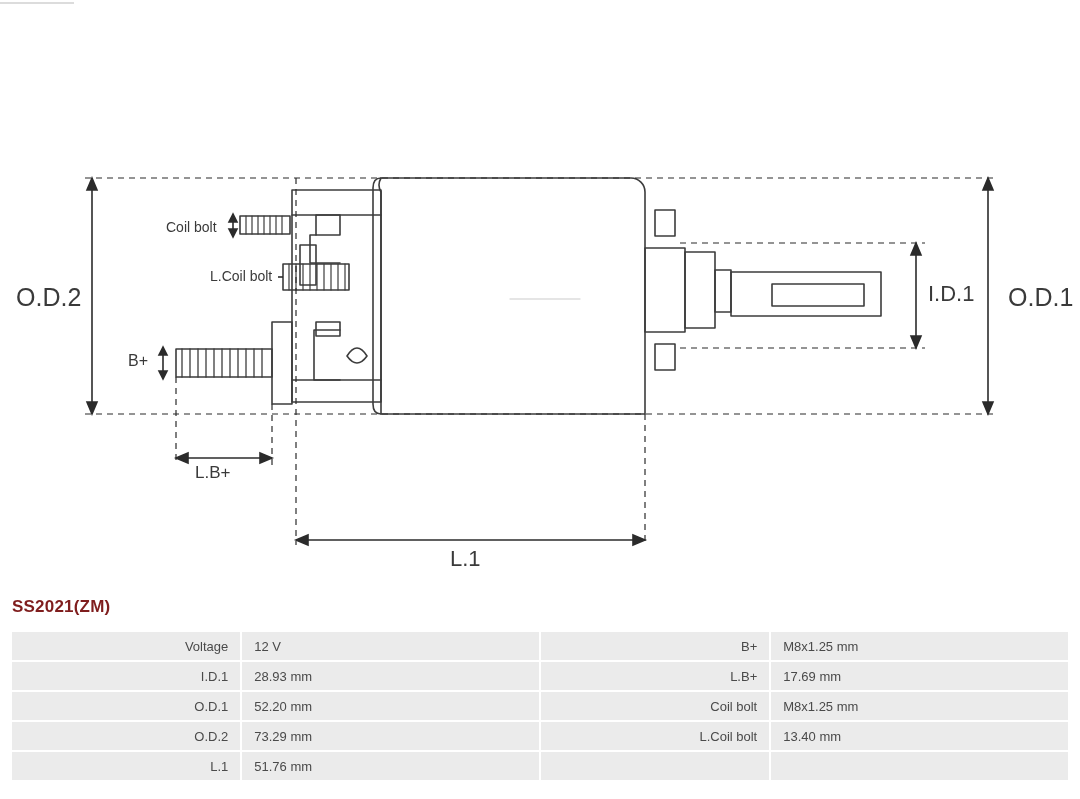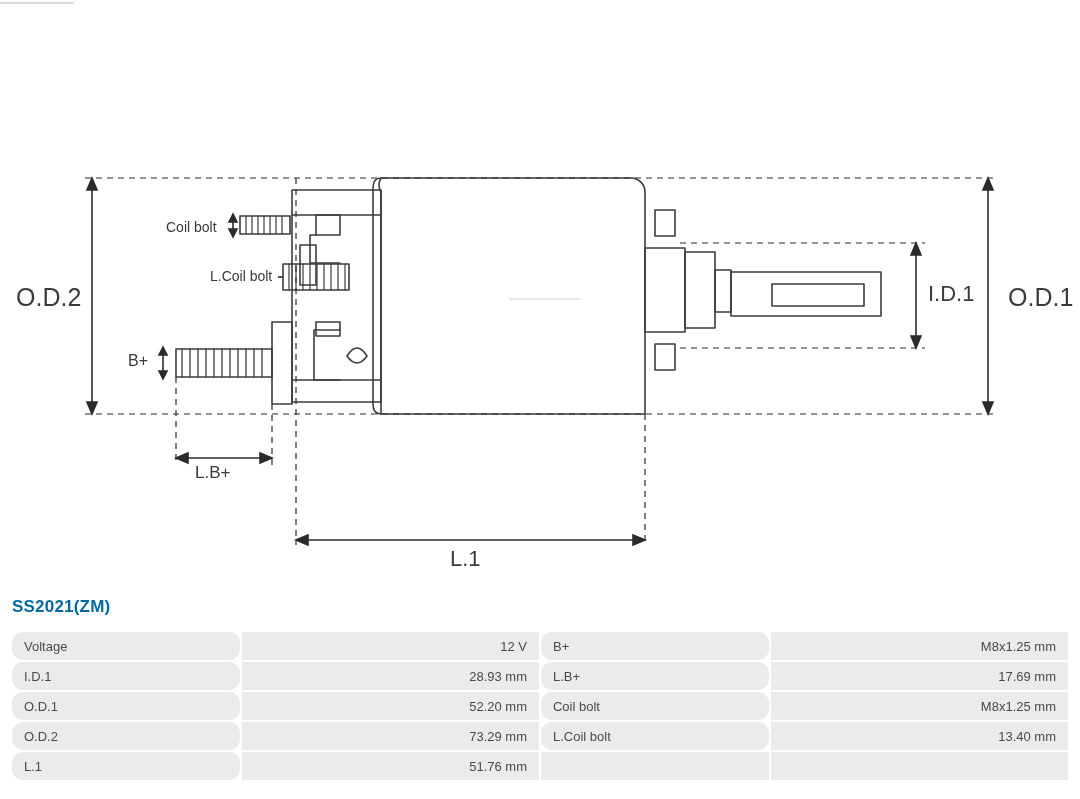--- a/index.html
+++ b/index.html
@@ -41,21 +41,21 @@
   .dim-mid { font-size: 22px; }
   .dim-small { font-size: 14px; }
 
   
   .part-code {
     position: absolute;
     left: 12px;
     top: 597px;
     font-size: 17px;
     font-weight: bold;
-    color: #0369a1;
+    color: #7f1d1d;
     letter-spacing: .2px;
   }
 
   
   .spec-wrap {
     position: absolute;
     left: 10px;
     top: 630px;
     width: 1060px;
   }
@@ -67,28 +67,27 @@
   }
   table.spec td {
     height: 28px;
     font-size: 13px;
     padding: 0 12px;
     background: #ebebeb;
     color: #4a4a4a;
     vertical-align: middle;
   }
   td.lbl {
-    text-align: left;
+    text-align: right;
     width: 196px;
     background: #e3e3e3;
     color: #555555;
-    border-radius: 11px;
   }
   td.val {
-    text-align: right;
+    text-align: left;
     width: 262px;
     background: #ececec;
     color: #3c3c3c;
   }
   td.empty {
     background: #ececec;
   }
   td.blank {
     background: #ffffff;
   }

